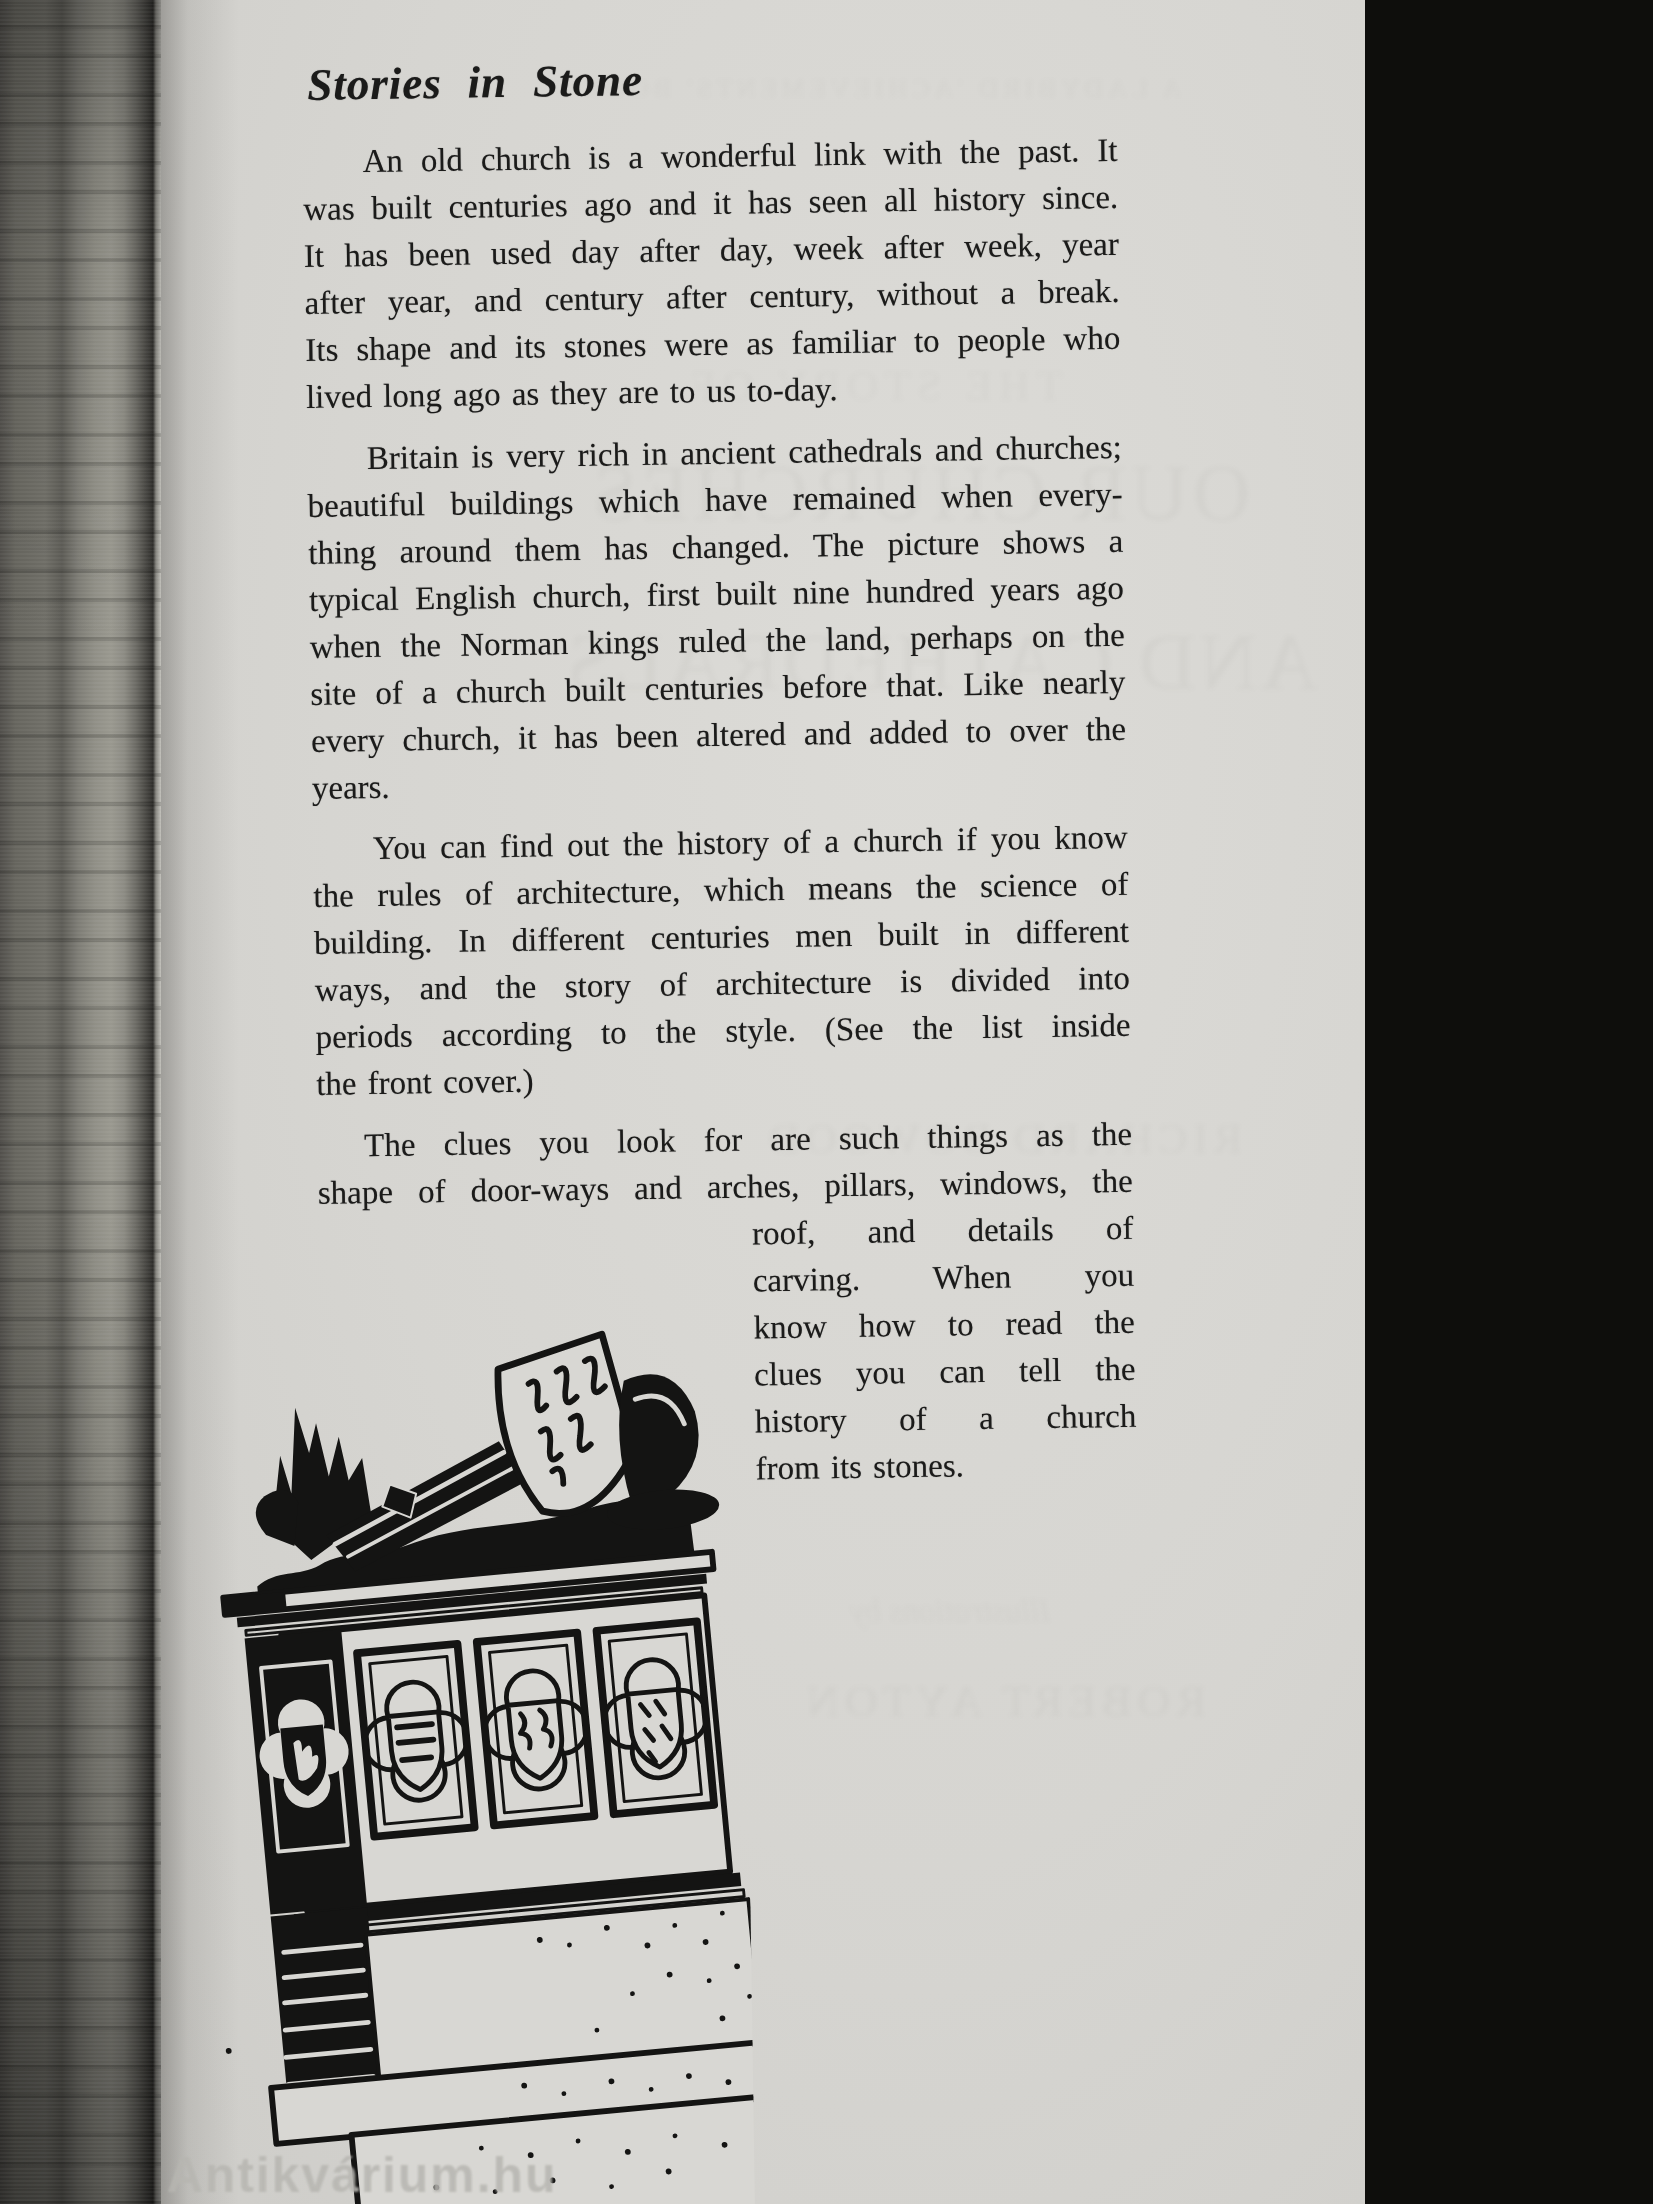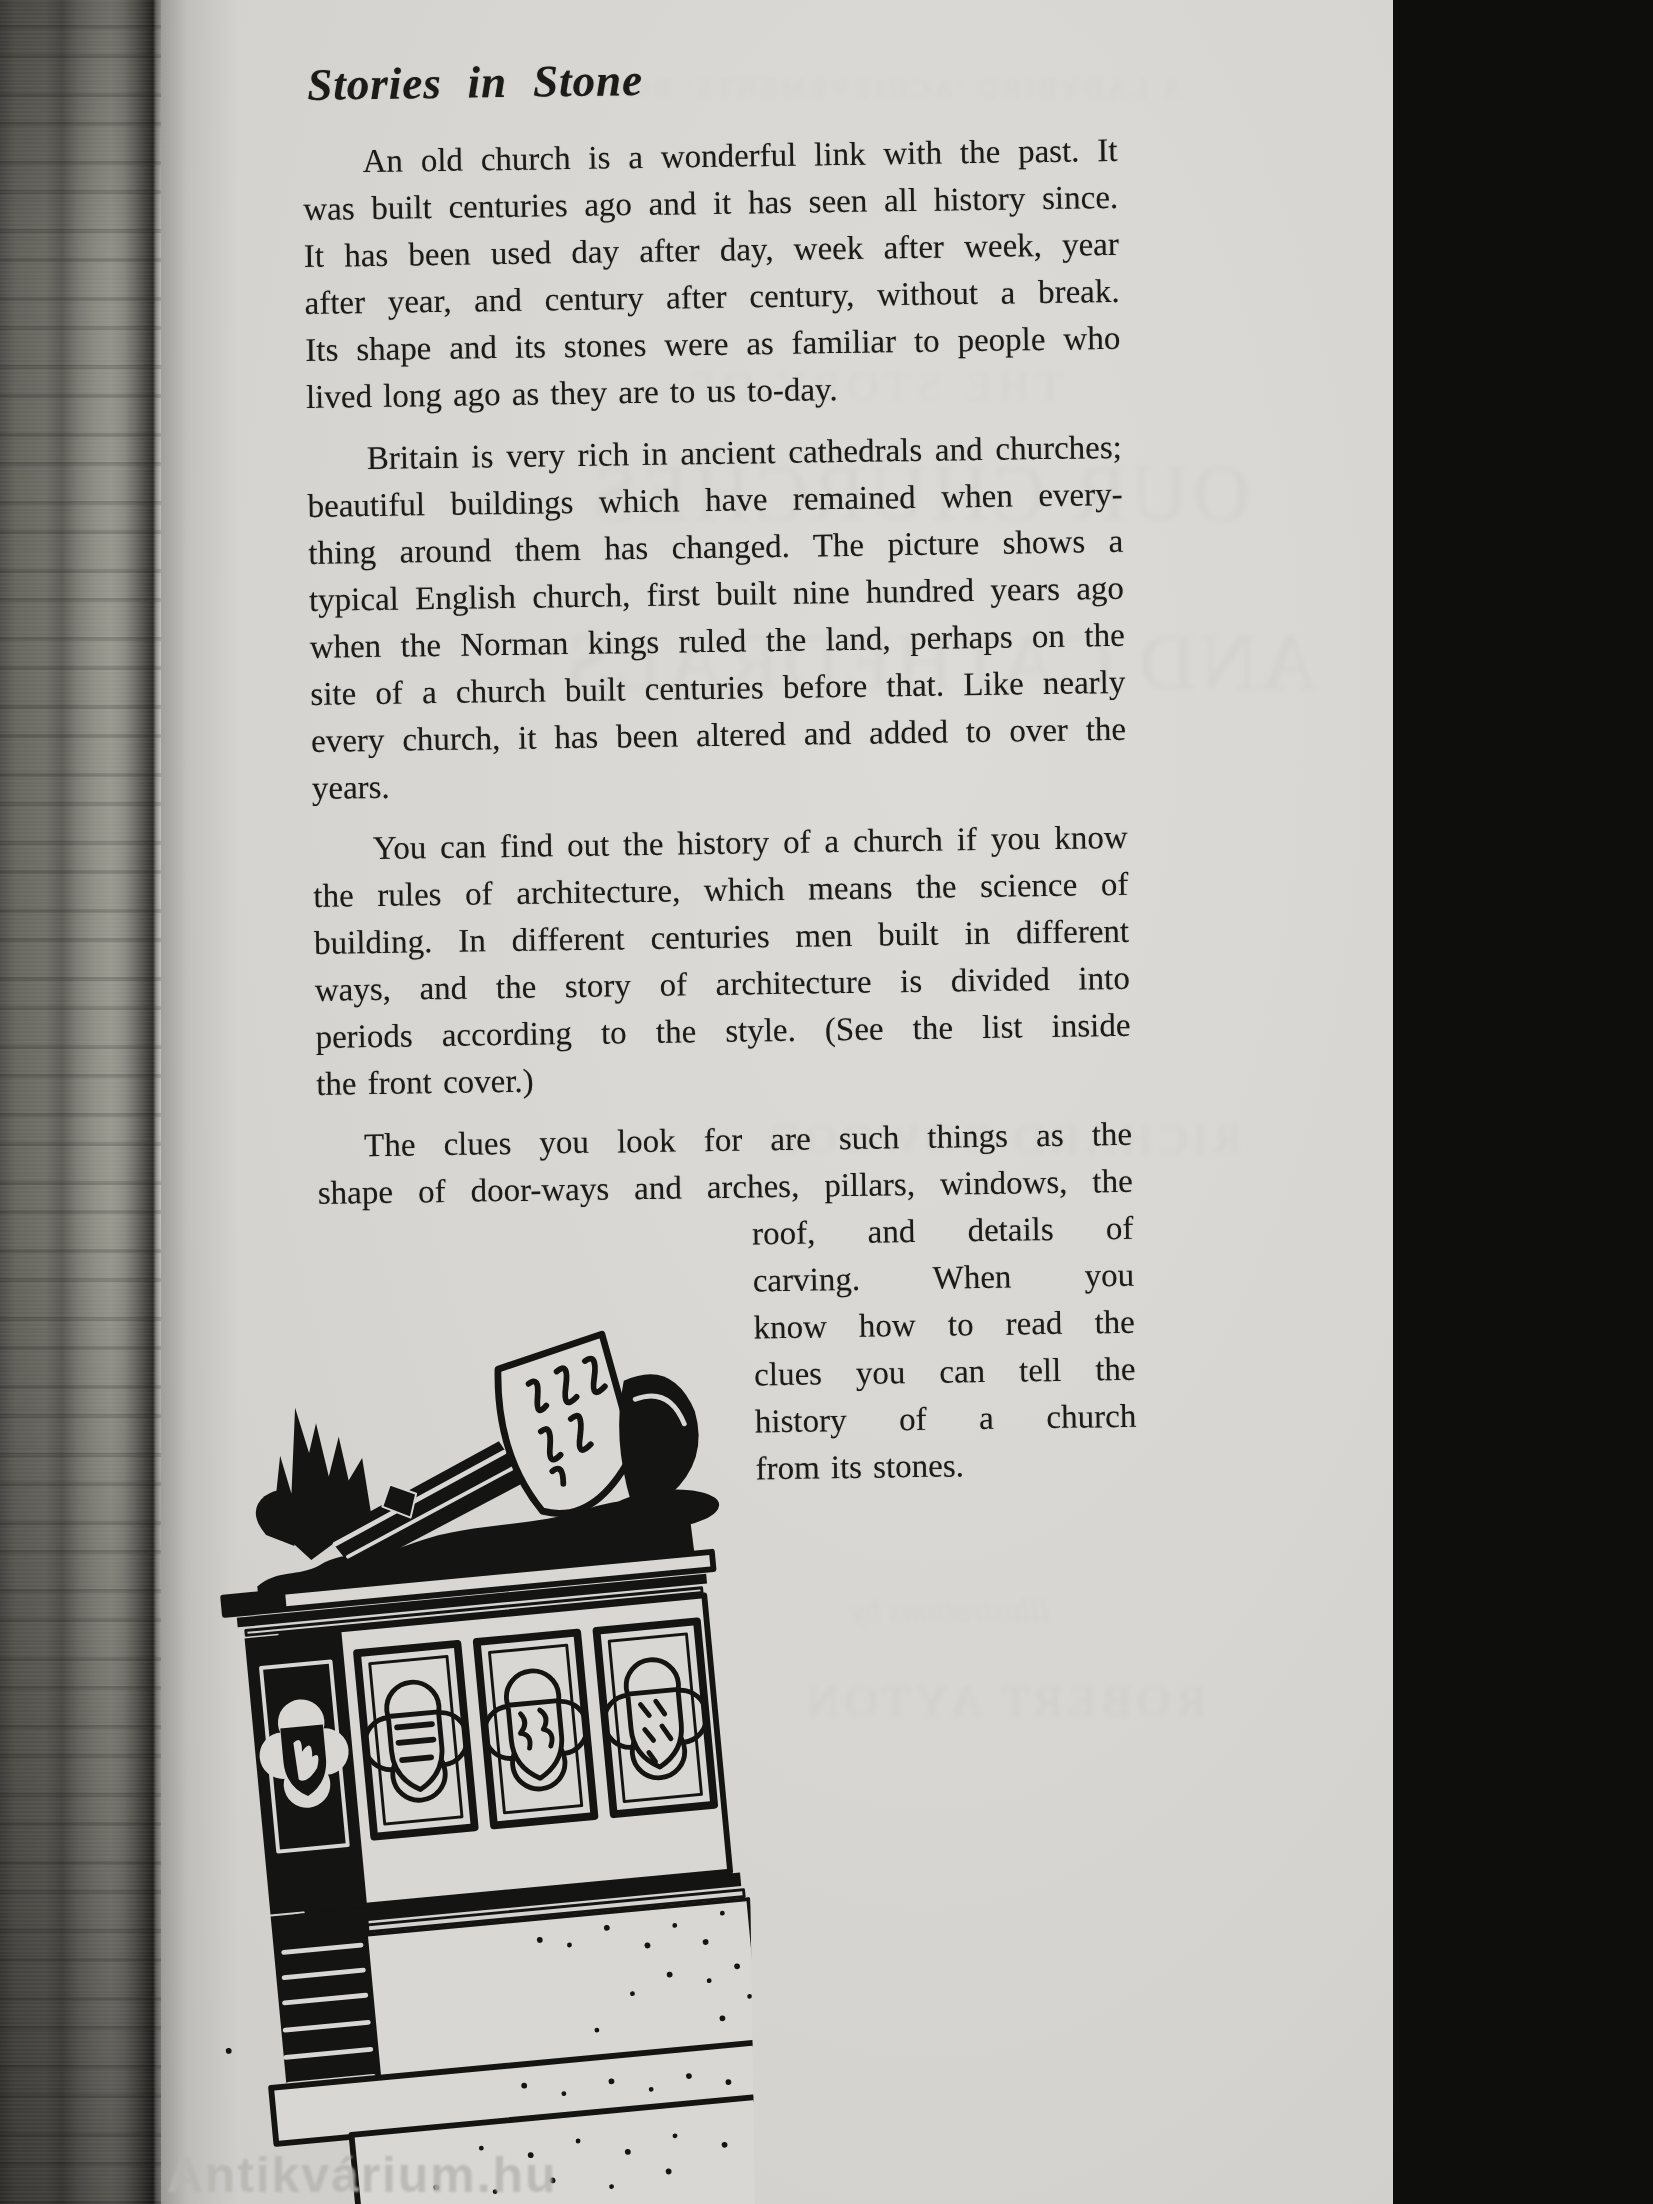--- a/index.html
+++ b/index.html
@@ -1,17 +1,17 @@
 <!DOCTYPE html>
 <html><head>
 <meta charset="utf-8">
 <style>
   html,body{margin:0;padding:0;background:#0e0e0c;}
   .stage{position:relative;width:1365px;height:2205px;overflow:hidden;background:#f9a8d4;
-         font-family:"Liberation Serif","DejaVu Serif",serif;padding-left:28px;}
+         font-family:"Liberation Serif","DejaVu Serif",serif;}
 
   
   .spine{position:absolute;left:0;top:0;width:161px;height:2205px;
     background:
       linear-gradient(to bottom, rgba(0,0,0,.30) 0%, rgba(0,0,0,.05) 12%, rgba(0,0,0,0) 30%,
                       rgba(0,0,0,0) 55%, rgba(0,0,0,.30) 86%, rgba(0,0,0,.45) 100%),
       linear-gradient(to right,
         #514f4b 0px,#66655e 15.5px,#6f6e67 45px,#5d5c56 62px,#7d7c75 78px,
         #908f86 95px,#99988f 111px,#8c8b83 124px,#6b6a64 136px,
         #454440 147px,#2f2e2b 153px,#888781 156px,#c2c1bb 161px);}

